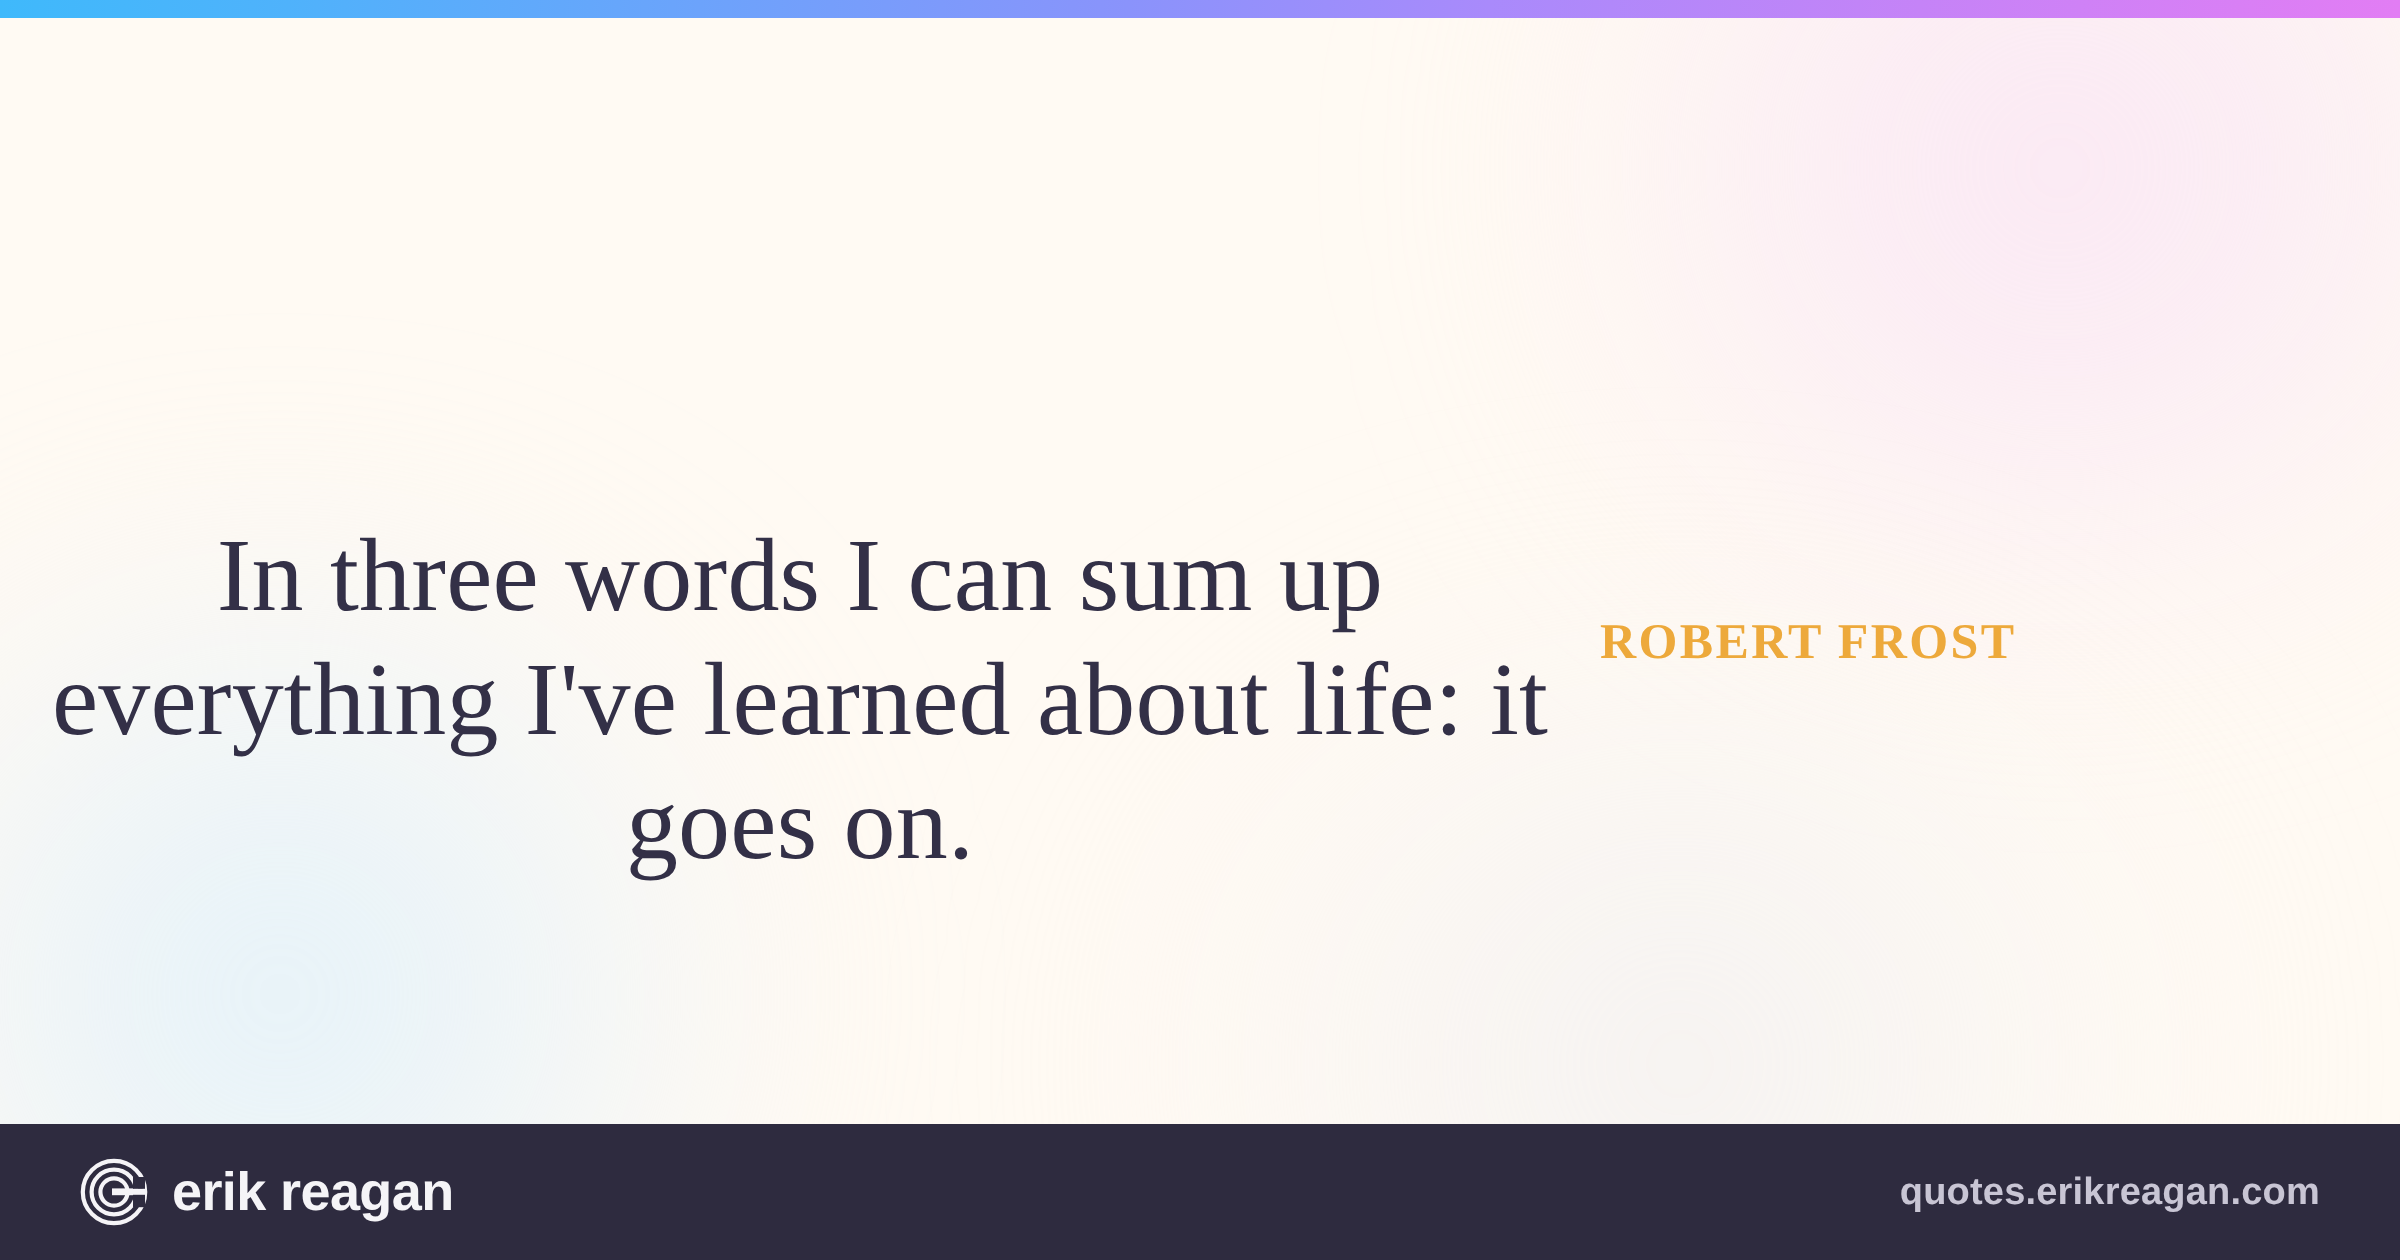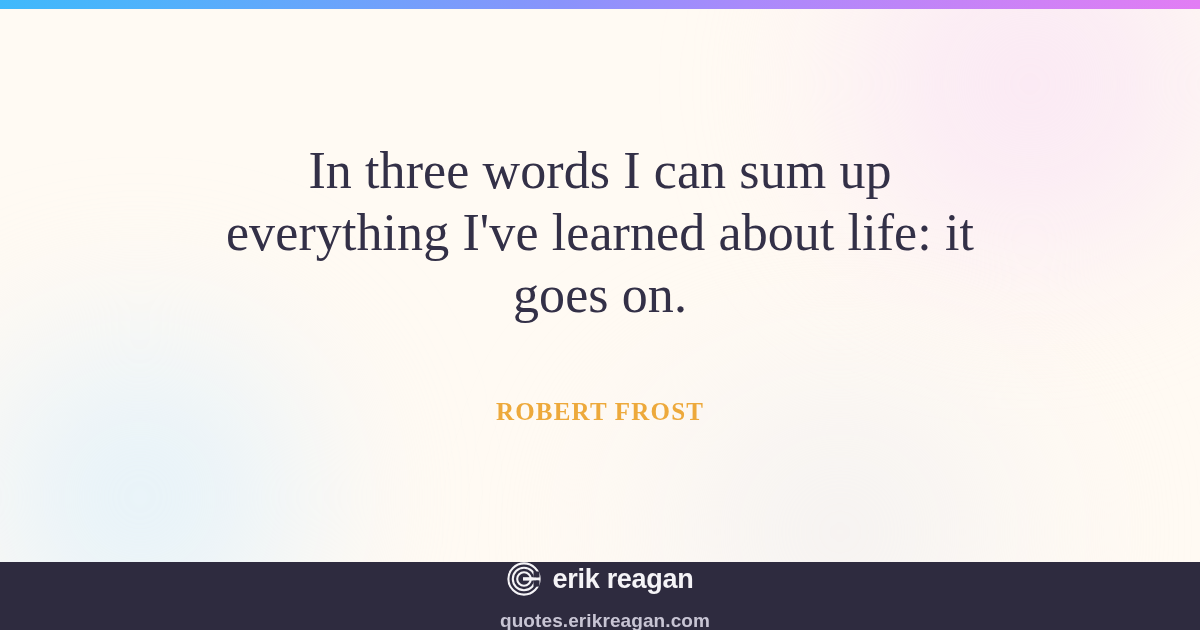--- a/index.html
+++ b/index.html
@@ -82,21 +82,21 @@
   }
 
   
   .content {
     position: absolute;
     top: 9px;
     left: 0;
     width: 1200px;
     height: 553px;
     display: flex;
-    flex-direction: column;
+    flex-direction: row;
     align-items: center;
     justify-content: flex-start;
     z-index: 2;
   }
 
   .quote-text {
     width: 800px;
     margin: 0;
     padding: 0;
     margin-top: 131px;
@@ -129,21 +129,20 @@
     bottom: 0;
     width: 1200px;
     height: 68px;
     background: #2e2b3f;
     display: flex;
     align-items: center;
     justify-content: space-between;
     padding: 0 40px;
     box-sizing: border-box;
     z-index: 6;
-    flex-direction: column;
   }
 
   .brand {
     display: flex;
     align-items: center;
     gap: 12px;
   }
   .brand-mark {
     width: 34px;
     height: 34px;

